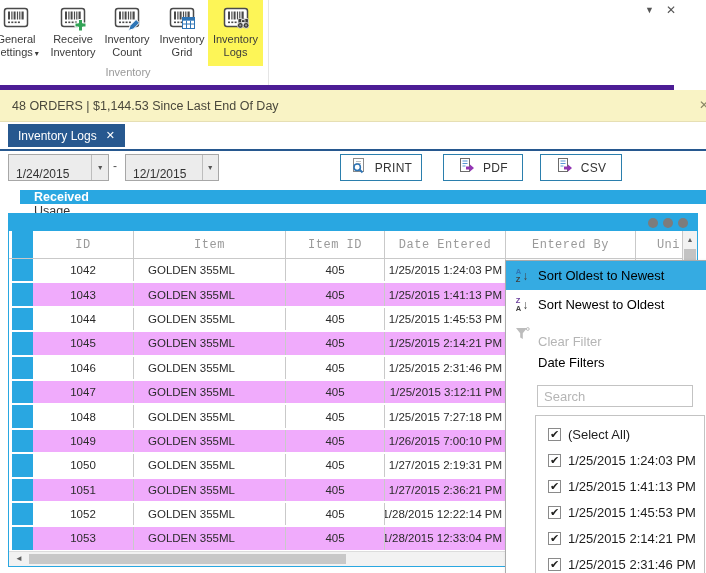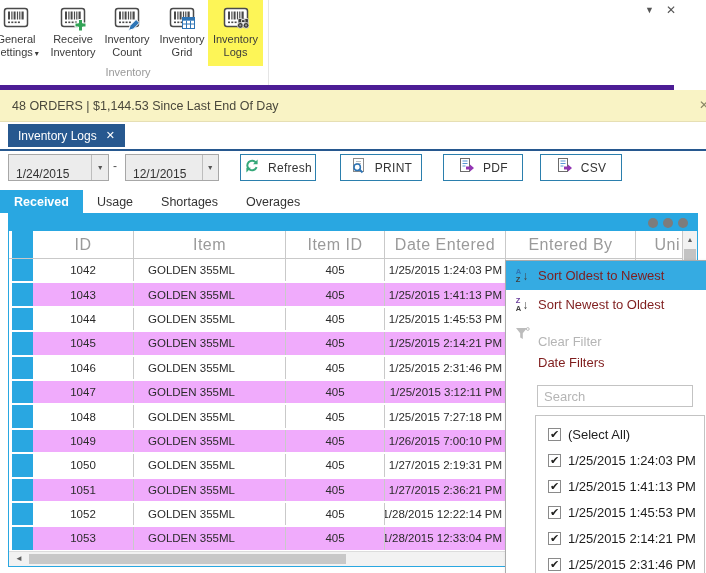--- a/index.html
+++ b/index.html
@@ -43,36 +43,36 @@
   #dp-dash{position:absolute;left:113px;top:5px;font-size:12px;color:#555;}
   .tbtn{position:absolute;top:0;height:27px;box-sizing:border-box;background:#fff;border:1px solid #2b7fad;
         display:flex;align-items:center;justify-content:center;gap:8px;cursor:pointer;}
   .tbtn span.lbl{font-size:12px;color:#333;letter-spacing:.3px;}
   #btn-refresh{left:240px;width:76px;}
   #btn-print{left:340px;width:82px;}
   #btn-pdf{left:443px;width:80px;}
   #btn-csv{left:540px;width:82px;}
 
   
-  #innertabs{left:0;top:190px;width:706px;height:23px;display:flex;padding-left:0;box-sizing:border-box;}
+  #innertabs{left:0;top:190px;width:706px;height:23px;display:flex;padding-left:20px;box-sizing:border-box;flex-direction:column;}
   .itab{height:23px;display:flex;align-items:center;padding:0 14px;font-size:12.5px;color:#333;cursor:pointer;}
   .itab.sel{background:#29a7e1;color:#fff;font-weight:bold;}
   #itabs-dd{position:absolute;left:645px;top:5px;font-size:9px;color:#555;cursor:pointer;}
   #itabs-close{position:absolute;left:666px;top:3px;font-size:12px;color:#555;cursor:pointer;}
 
   
   #gridpanel{left:8px;top:213px;width:690px;height:354px;box-sizing:border-box;border:1px solid #29a7e1;
              background:#fff;overflow:hidden;}
   #grid-topbar{position:absolute;left:0;top:0;width:688px;height:17px;background:#29a7e1;}
   .dot{position:absolute;top:4px;width:10px;height:10px;border-radius:50%;background:#7c7c7c;}
   #grid-header{position:absolute;left:0;top:17px;width:688px;height:28px;display:flex;
                border-bottom:1px solid #c9c9c9;box-sizing:border-box;background:#fff;}
   .hspacer{width:3px;}
   .hcell{box-sizing:border-box;border-right:1px solid #c9c9c9;display:flex;align-items:center;justify-content:center;
-         font-family:Liberation Sans, sans-serif;font-size:16px;color:#9a9a9a;letter-spacing:.5px;cursor:pointer;}
+         font-family:Liberation Mono, monospace;font-size:12px;color:#9a9a9a;letter-spacing:.5px;cursor:pointer;}
   .hcell.ind{background:#29a7e1;border-right:none;cursor:default;}
   #rows{position:absolute;left:0;top:45px;width:688px;}
   .grow{display:flex;height:24.4px;box-sizing:border-box;border-bottom:2px solid #fff;cursor:pointer;}
   .grow.alt .gcell{background:#f0abfc;}
   .gcell{box-sizing:border-box;border-right:1px solid #c9c9c9;display:flex;align-items:center;
          font-size:11.5px;color:#2b2b2b;background:#fff;overflow:hidden;white-space:nowrap;}
   .gspacer{width:3px;background:#fff;}
   .gcell.ind{background:#29a7e1 !important;border-right:none;}
   .c-ind{width:21px;}
   .c-id{width:101px;justify-content:center;}
@@ -88,21 +88,21 @@
   #hscroll{position:absolute;left:0;bottom:0;width:688px;height:15px;background:#f2f2f2;border-top:1px solid #dcdcdc;box-sizing:border-box;}
   #hscroll-left{position:absolute;left:6px;top:2px;font-size:8px;color:#606060;cursor:pointer;}
   #hscroll-thumb{position:absolute;left:20px;top:2px;width:317px;height:10px;background:#c8c8c8;cursor:pointer;}
 
   
   #filtermenu{left:505px;top:260px;width:205px;height:330px;background:#fff;border:1px solid #ababab;
               box-shadow:2px 2px 4px rgba(0,0,0,.18);box-sizing:border-box;z-index:10;}
   .fitem{height:29px;display:flex;align-items:center;cursor:pointer;}
   .fitem.hl{background:#35abe2;}
   .fitem .ficon{width:32px;display:flex;align-items:center;justify-content:center;}
-  .fitem .flabel{font-size:13px;color:#7f1d1d;}
+  .fitem .flabel{font-size:13px;color:#000000;}
   .fitem.disabled .flabel{color:#b5b5b5;margin-top:16px;}
   .sorticon{display:flex;align-items:center;}
   .sletters{display:flex;flex-direction:column;font-weight:bold;font-size:7.5px;line-height:7.5px;}
   .sarrow{font-size:12px;color:#444;margin-left:1px;}
   .l-blue{color:#2e75b6;} .l-dark{color:#404040;} .l-purple{color:#6a3d9a;}
   #fm-search{display:block;margin:8px 16px 0 31px;width:156px;height:22px;box-sizing:border-box;
              border:1px solid #c3c3c3;font-family:"Liberation Sans",sans-serif;font-size:13px;color:#444;
              padding:0 6px;outline:none;}
   #fm-search::placeholder{color:#b5b5b5;}
   #fm-list{margin:8px 4px 0 29px;border:1px solid #c3c3c3;height:165px;overflow:hidden;padding-top:5px;box-sizing:border-box;}
@@ -245,31 +245,20 @@
   <div class="dp" id="dp-from">
     <input value="1/24/2015" style="">
     <div class="dp-btn">▼</div>
   </div>
   <span id="dp-dash">-</span>
   <div class="dp" id="dp-to">
     <input value="12/1/2015" style="">
     <div class="dp-btn">▼</div>
   </div>
 
-  <div class="tbtn" id="btn-refresh">
-    <span>
-      <svg width="16" height="16" viewBox="0 0 16 16">
-        <path d="M12.6 9.2a4.8 4.8 0 1 1-.4-4.2" fill="none" stroke="#35a879" stroke-width="2"></path>
-        <path d="M13.6 1.6v4.6H9z" fill="#35a879"></path>
-        <path d="M3.4 6.8a4.8 4.8 0 0 0 .3 4.6" fill="none" stroke="#35a879" stroke-width="0"></path>
-        <path d="M2.4 14.4V9.8H7z" fill="#35a879"></path>
-      </svg>
-    </span>
-    <span class="lbl">Refresh</span>
-  </div>
 
   <div class="tbtn" id="btn-print">
     <span>
       <svg width="17" height="17" viewBox="0 0 17 17">
         <rect x="3.5" y="1.5" width="10" height="13" fill="#fff" stroke="#8a8a8a" stroke-width="1"></rect>
         <path d="M6 4.5h5M6 6.5h5" stroke="#bdbdbd" stroke-width="1"></path>
         <circle cx="7.2" cy="10.2" r="3.2" fill="none" stroke="#2e75b6" stroke-width="1.5"></circle>
         <path d="M9.5 12.5l3 3" stroke="#2e75b6" stroke-width="1.8"></path>
       </svg>
     </span>

